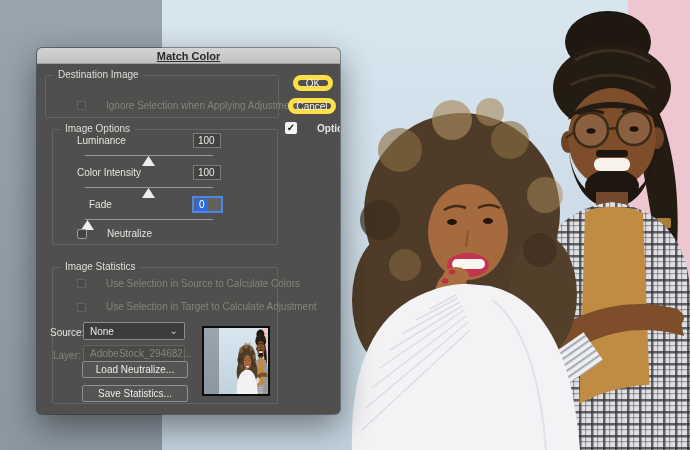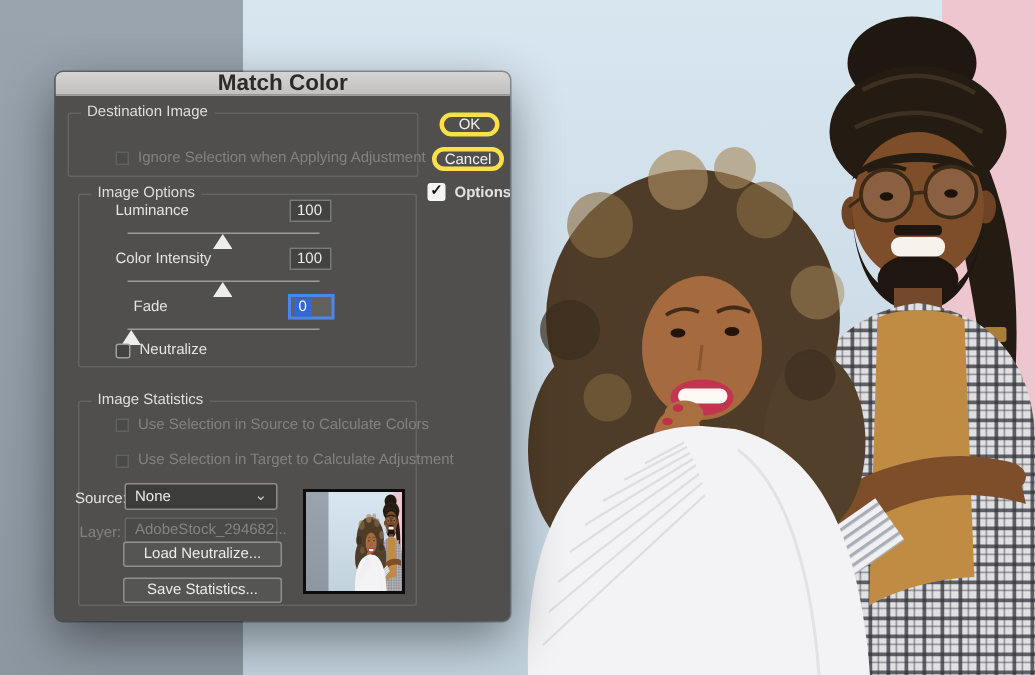--- a/index.html
+++ b/index.html
@@ -15,21 +15,21 @@
     border-radius:5px; overflow:hidden;
     box-shadow:0 12px 34px rgba(0,0,0,.45), 0 0 0 1px rgba(0,0,0,.35);
     background:#504f4d;
   }
   .titlebar {
     position:absolute; left:0; top:0; width:100%; height:16px;
     background:linear-gradient(#d5d4d2,#c2c1bf);
     border-bottom:1px solid #a2a19f;
     display:flex; align-items:center; justify-content:center;
   }
-  .titlebar span { font-size:15px; font-weight:bold; color:#2b2b2b; }
+  .titlebar span { font-size:11px; font-weight:bold; color:#2b2b2b;text-decoration:underline; }
   .dlg-body { position:absolute; left:0; top:16px; width:303px; height:350px; font-size:10px; color:#e3e3e1; }
 
   .fieldset { position:absolute; border:1px solid #646361; border-radius:2px; }
   .legend {
     position:absolute; top:-7px; left:8px; background:#504f4d; padding:0 4px;
     font-size:10px; font-weight:normal; color:#dededc; white-space:nowrap;
   }
   .fs-dest  { left:8px;  top:11px;  width:234px; height:43px; }
   .fs-opt   { left:15px; top:65px;  width:226px; height:116px; }
   .fs-stat  { left:15px; top:203px; width:226px; height:137px; }
@@ -61,25 +61,25 @@
   .thumb-min { left:-4px; }
 
   
   .cb { display:inline-block; vertical-align:-2px; }
   .cb-disabled { width:9px; height:9px; border:1px solid #616160; background:#4a4a48; }
   .cb-enabled  { width:10px; height:10px; border:1px solid #9f9f9d; background:#434342; border-radius:2px; }
   .cb-checked  {
     width:12px; height:12px; background:#f5f5f3; border-radius:2px;
     color:#111; font-size:10px; font-weight:bold; text-align:center; line-height:12px;
   }
-  .cb-row { display:flex; align-items:center; gap:6px; }
+  .cb-row { display:flex; align-items:center; gap:20px; }
 
   
   .pill {
-    position:absolute; border:3px solid #fde047; border-radius:9px; background:transparent;
+    position:absolute; border:5px solid #fde047; border-radius:9px; background:transparent;
     color:#f0f0ee; font-size:10px; display:flex; align-items:center; justify-content:center;
     font-family:"Liberation Sans", sans-serif; cursor:default;
   }
   .pill-ok { left:256px; top:11px; width:40px; height:16px; }
   .pill-cancel { left:251px; top:34px; width:48px; height:16px; }
 
   
   .select {
     position:absolute; height:18px; width:102px; background:#3c3c3b;
     border:1px solid #8c8c8a; border-radius:2px; display:flex; align-items:center;

